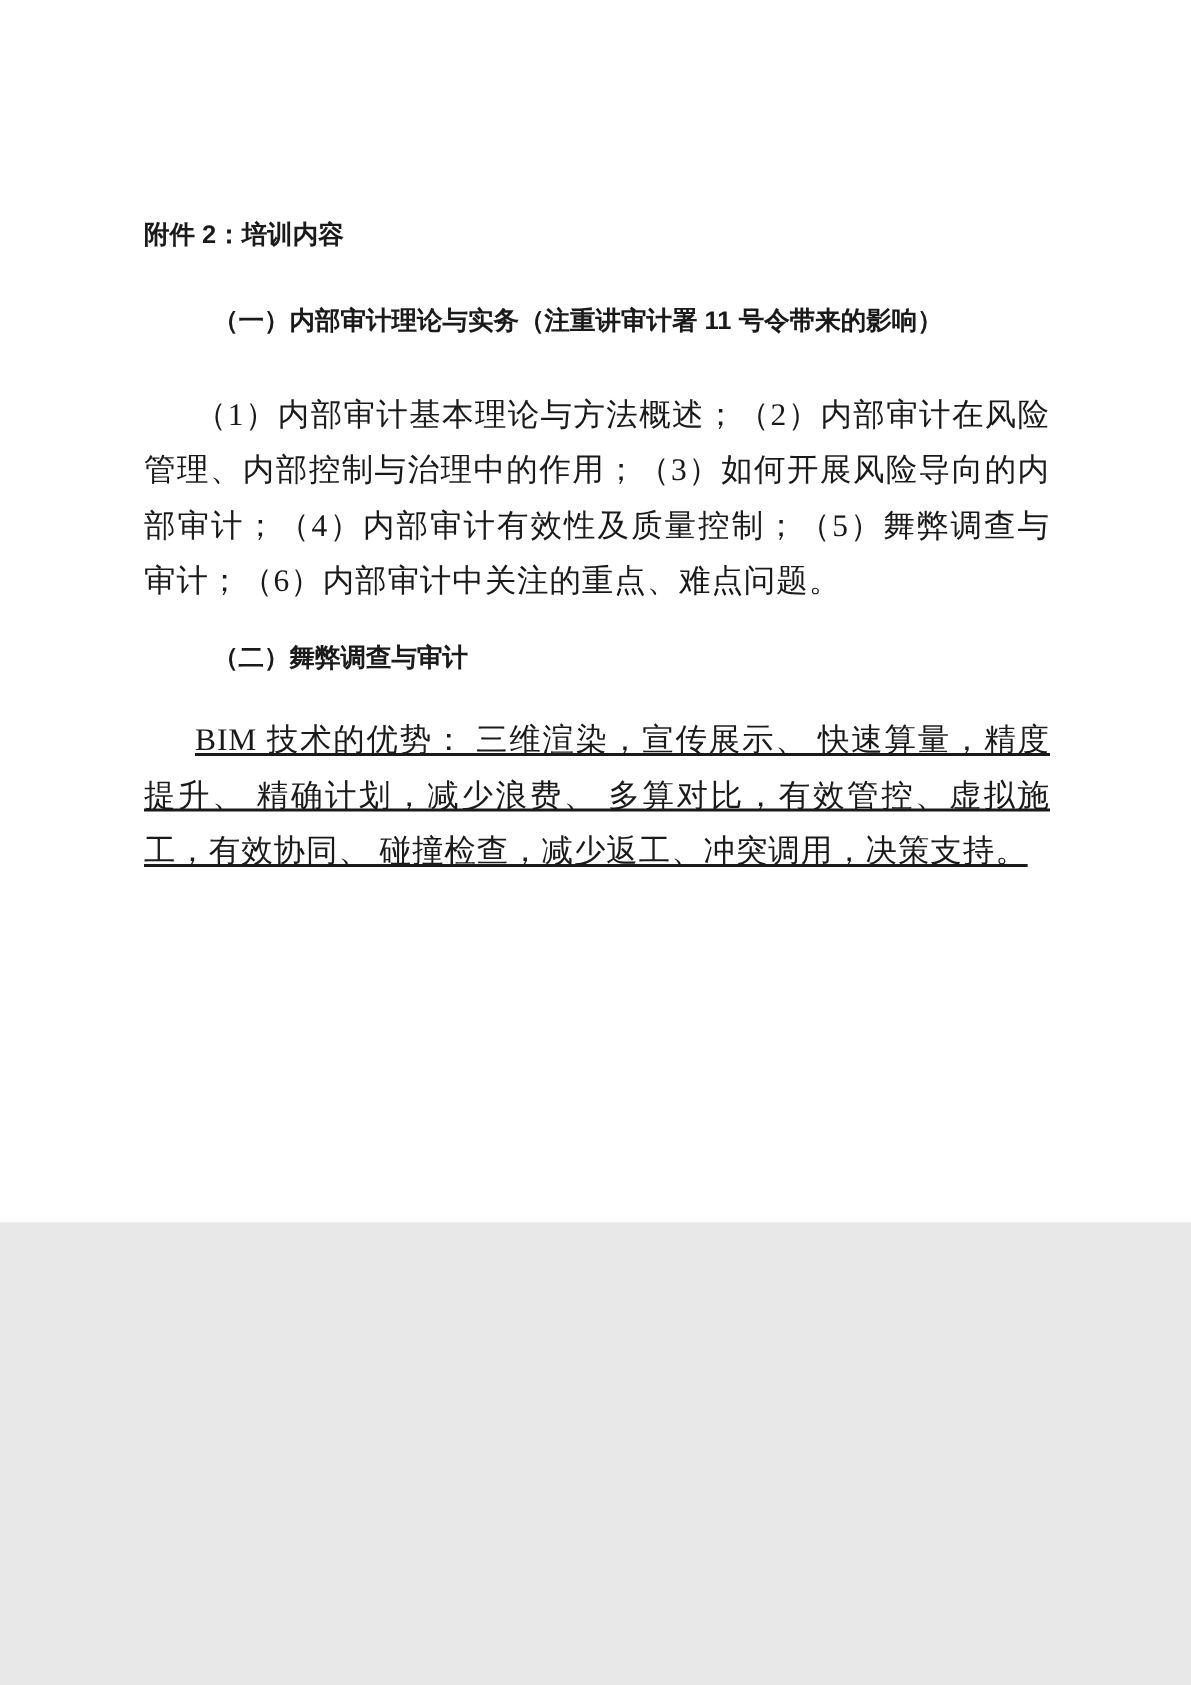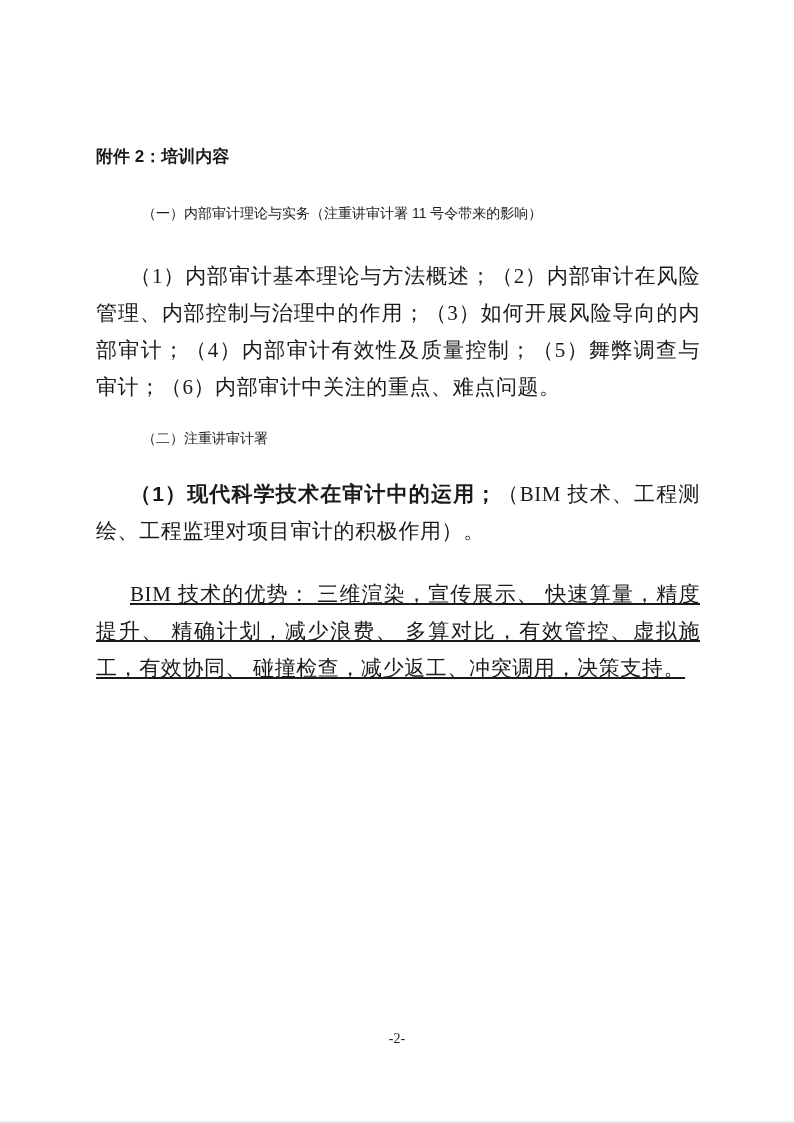--- a/index.html
+++ b/index.html
@@ -1,19 +1,19 @@
 <!DOCTYPE html>
 <html lang="zh"><head>
 <meta charset="utf-8">
 <style>
   html, body { margin: 0; padding: 0; background: #e8e8e8; }
   .page {
     position: relative;
     width: 794px;
-    height: 1121px;
+    height: 815px;
     margin: 0 auto;
     background: #ffffff;
     overflow: hidden;
     color: #1a1a1a;
     font-family: "Liberation Serif", "DejaVu Serif", serif;
   }
   .content {
     position: absolute;
     left: 96px;
     top: 138px;
@@ -21,22 +21,22 @@
   }
   .doc-title {
     font-family: "Liberation Sans", "DejaVu Sans", sans-serif;
     font-weight: 700;
     font-size: 17px;
     line-height: 37px;
     margin: 0 0 20px 0;
   }
   .sec-heading {
     font-family: "Liberation Sans", "DejaVu Sans", sans-serif;
-    font-weight: 400;
-    font-size: 14px;
+    font-weight: 700;
+    font-size: 17px;
     line-height: 37px;
     text-indent: 46px;
     margin: 0 0 26px 0;
   }
   .sec-heading.second { margin-bottom: 18px; }
   .para {
     font-size: 21px;
     line-height: 37px;
     letter-spacing: 0.6px;
     text-align: justify;
@@ -67,22 +67,21 @@
 <div class="page">
   <div class="content">
 
     <div class="doc-title">附件 2：培训内容</div>
 
     <div class="sec-heading">（一）内部审计理论与实务（注重讲审计署 11 号令带来的影响）</div>
 
     <p class="para">（1）内部审计基本理论与方法概述；（2）内部审计在风险管理、内部控制与治理中的作用；（3）如何开展风险导向的内部审计；（4）内部审计有效性及质量控制；（5）舞弊调查与审计；（6）内部审计中关注的重点、难点问题。</p>
 
 
-    <div class="sec-heading second">（二）注重讲审计署</div>
+    <div class="sec-heading second">（二）舞弊调查与审计</div>
 
-    <p class="para item-para"><span class="lead-bold">（1）现代科学技术在审计中的运用；</span><span>（BIM 技术、工程测绘、工程监理对项目审计的积极作用）。</span></p>
 
     <p class="para last">BIM 技术的优势： 三维渲染，宣传展示、 快速算量，精度提升、 精确计划，减少浪费、 多算对比，有效管控、虚拟施工，有效协同、 碰撞检查，减少返工、冲突调用，决策支持。</p>
 
   </div>
 
   <div class="page-number">-2-</div>
 </div>
 
 </body></html>

